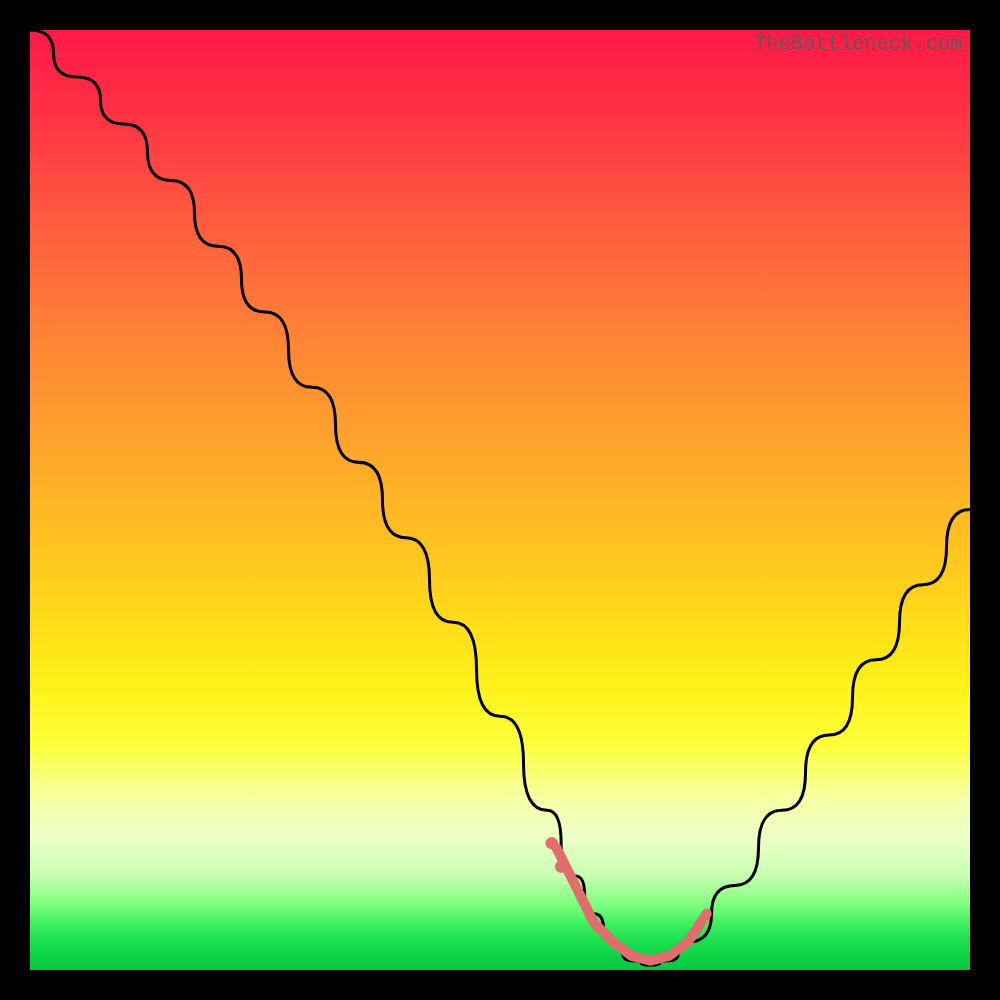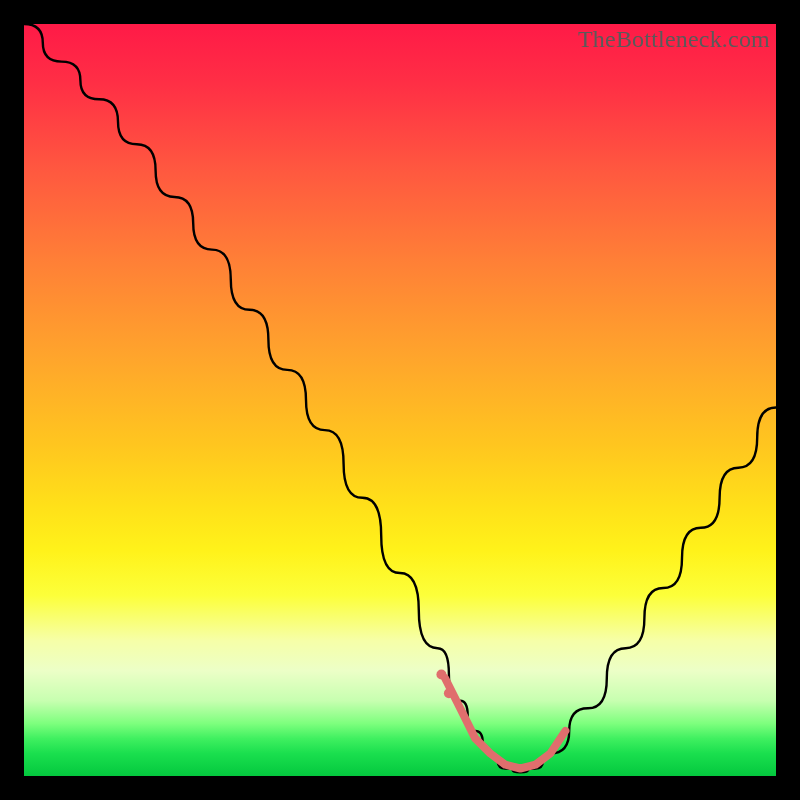--- a/index.html
+++ b/index.html
@@ -33,22 +33,22 @@
       #7eff7e 93%,
       #40f060 95%,
       #1adf4e 97%,
       #04c83e 100%
     );
   }
   .watermark {
     position: absolute;
     top: 2px;
     right: 6px;
-    font-family: Liberation Serif, serif;
-    font-size: 24px;
+    font-family: Liberation Mono, monospace;
+    font-size: 16px;
     color: #5a5a5a;
     letter-spacing: 0.2px;
     user-select: none;
   }
   svg.curve {
     position: absolute;
     left: 0;
     top: 0;
     width: 752px;
     height: 752px;

